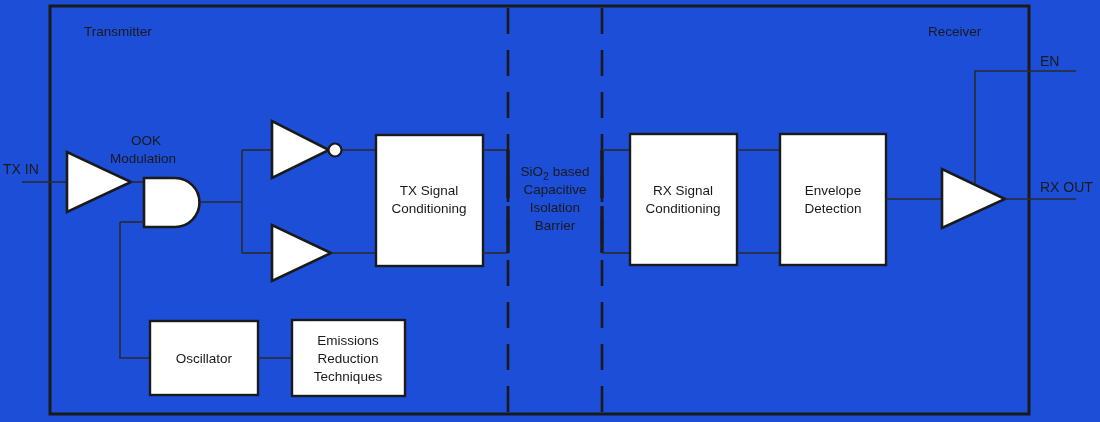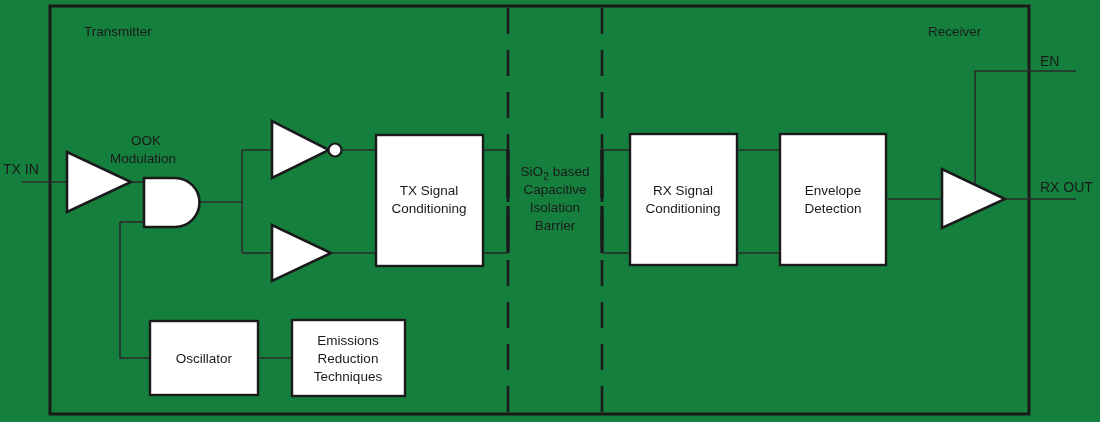--- a/index.html
+++ b/index.html
@@ -4,21 +4,21 @@
 <style>
   html, body {
     margin: 0;
     padding: 0;
     background: #ffffff;
   }
   #diagram-root {
     position: relative;
     width: 1100px;
     height: 422px;
-    background: #15803d;
+    background: #1d4ed8;
     font-family: "Liberation Sans", sans-serif;
     overflow: hidden;
   }
   #diagram-svg {
     position: absolute;
     left: 0;
     top: 0;
   }
   .lbl {
     fill: #1a1a1a;

